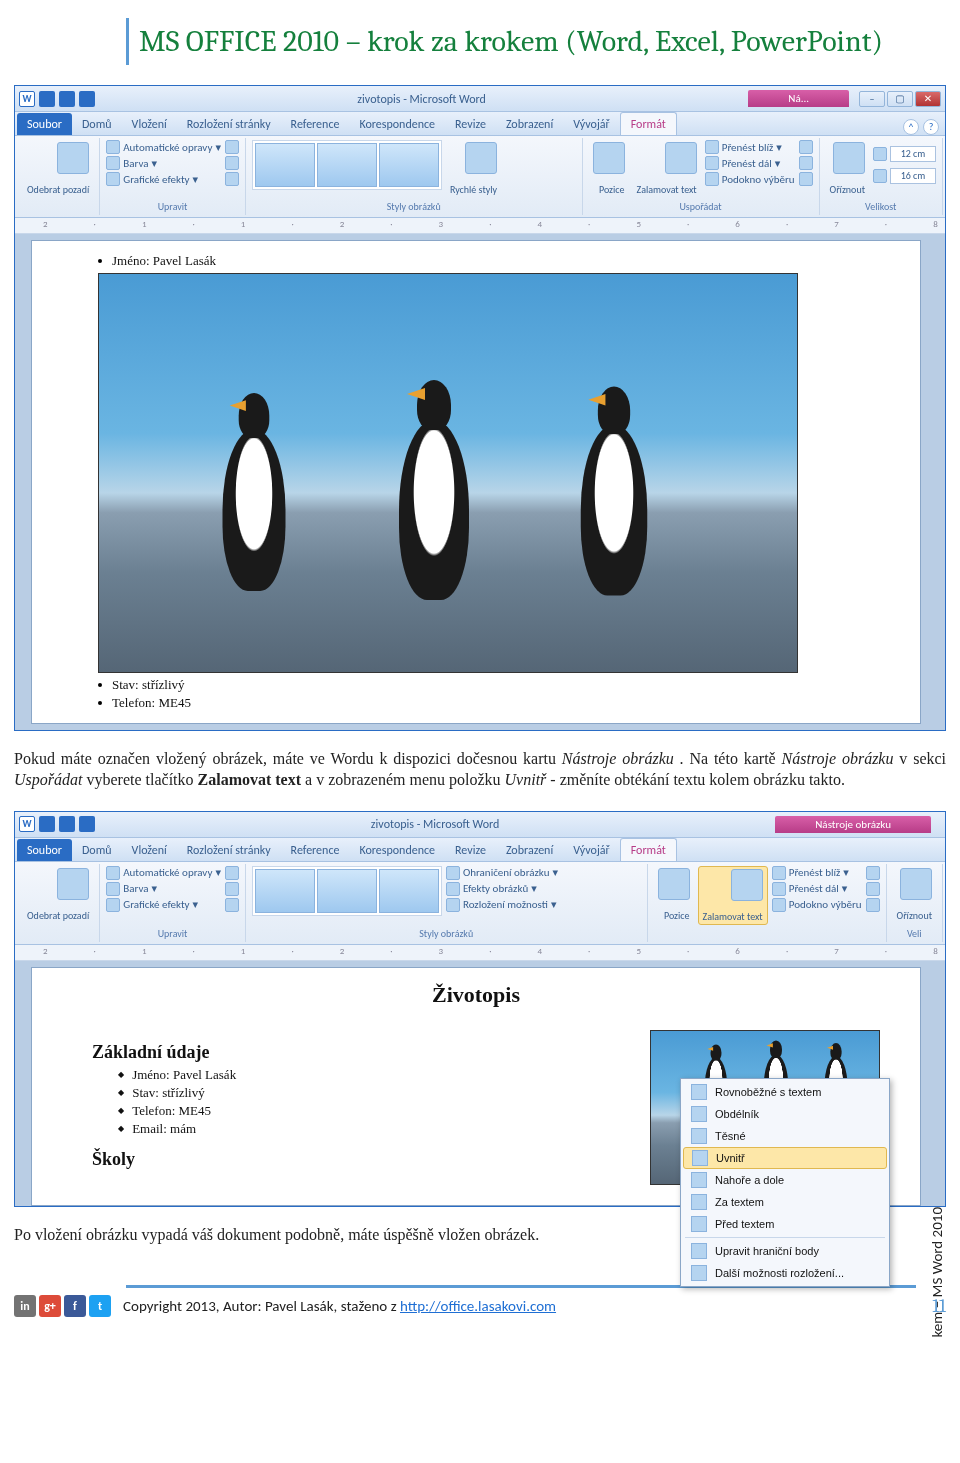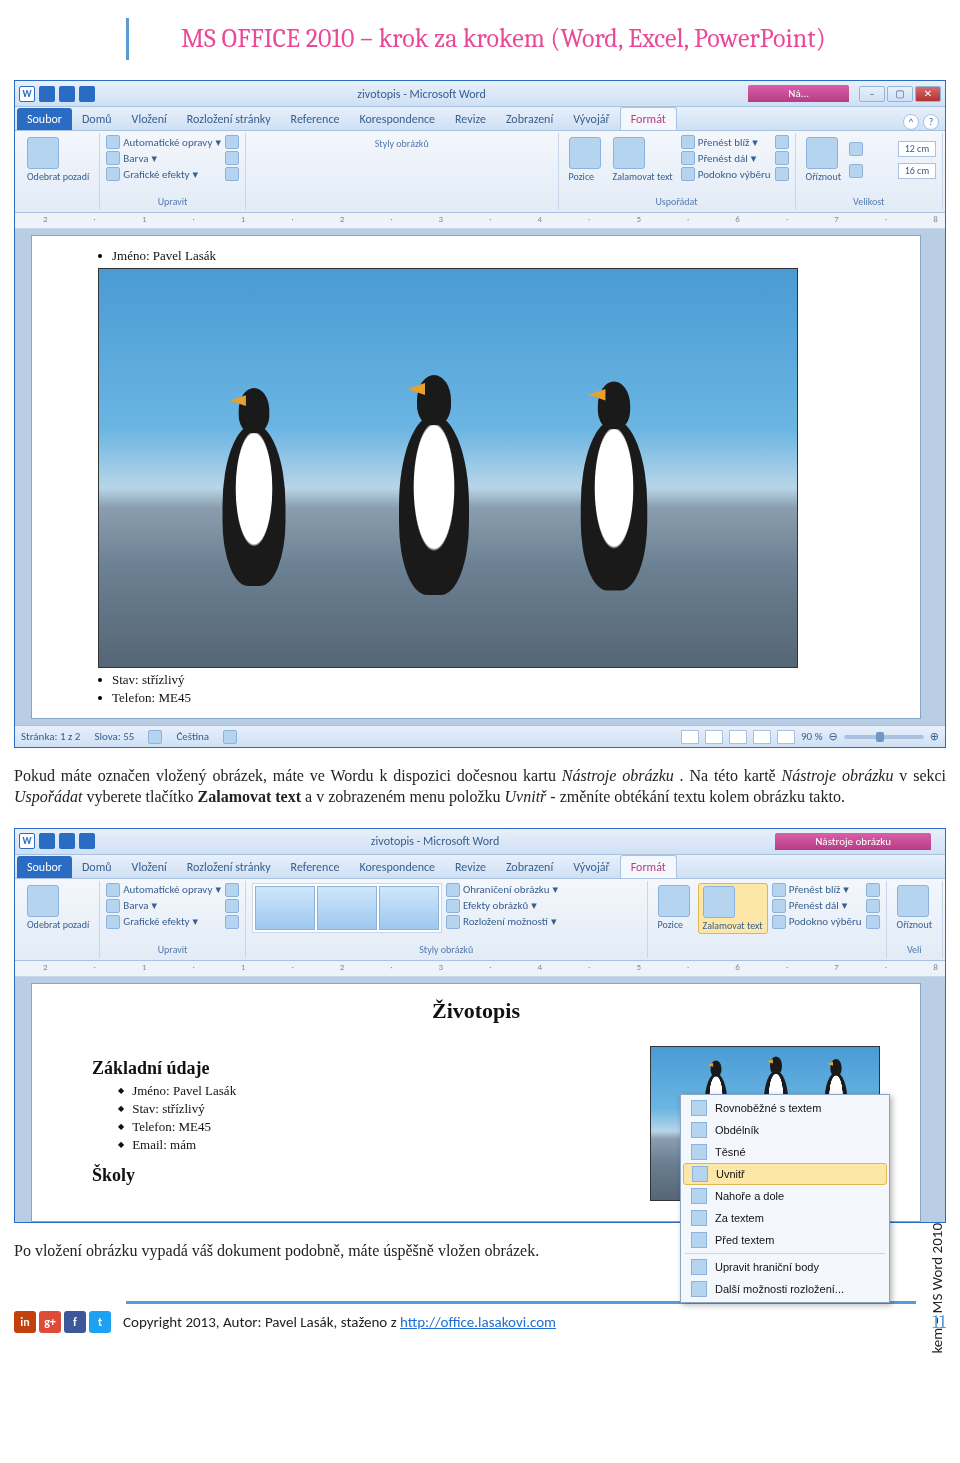--- a/index.html
+++ b/index.html
@@ -1,18 +1,18 @@
 <!DOCTYPE html>
 <html><head>
 <meta charset="utf-8">
 <style>
   * { box-sizing: border-box; margin: 0; padding: 0; }
   body { font-family: Calibri, Arial, sans-serif; background: #fff; width: 960px; margin: 0 auto; color: #222; }
   .page-header { border-left: 3px solid #5b9bd5; padding: 6px 0 6px 10px; margin: 18px 14px 8px 126px; }
-  .page-header-title { color: #ec4899; font-family: Cambria, Georgia, serif; font-size: 26px; margin-left: 42px; }
+  .page-header-title { color: #15803d; font-family: Cambria, Georgia, serif; font-size: 30px; }
   
   .word-window { border: 1px solid #2a6cc4; background: #dde7f3; margin: 20px 14px 0 14px; font-size: 11px; }
   .title-bar { background: linear-gradient(#e8f0fb,#cfe0f4); height: 26px; display: flex; align-items: center; padding: 0 4px; border-bottom: 1px solid #a8c2e2; }
   .qat { display: flex; gap: 4px; align-items: center; }
   .qat-icon { width: 16px; height: 16px; background: #2a6cc4; border-radius: 2px; display: inline-block; }
   .qat-icon.w { background: #fff; border: 1px solid #2a6cc4; color: #2a6cc4; font-weight: bold; font-size: 10px; text-align: center; line-height: 14px; }
   .win-title { flex: 1; text-align: center; color: #3a608f; font-size: 12px; }
   .win-controls { display: flex; gap: 2px; }
   .win-btn { width: 26px; height: 16px; background: linear-gradient(#e8f0fb,#cfe0f4); border: 1px solid #94b5da; border-radius: 2px; text-align: center; font-size: 10px; line-height: 14px; color: #3a608f; }
   .win-btn.close { background: linear-gradient(#d96a6a,#b13333); color: #fff; }
@@ -21,29 +21,29 @@
   .tabs { background: linear-gradient(#e8f0fb,#cfe0f4); display: flex; align-items: flex-end; height: 24px; padding: 0 2px; border-bottom: 1px solid #a8c2e2; }
   .tab { padding: 4px 10px; color: #3a608f; font-size: 12px; cursor: default; }
   .tab.file { background: #2a6cc4; color: #fff; border-radius: 3px 3px 0 0; }
   .tab.active { background: #f4f7fc; border: 1px solid #a8c2e2; border-bottom: none; border-radius: 3px 3px 0 0; color: #b73c87; }
   .tab-help { margin-left: auto; display: flex; gap: 4px; padding-right: 4px; }
   .help-icon { width: 16px; height: 16px; border: 1px solid #a8c2e2; border-radius: 50%; text-align: center; font-size: 10px; line-height: 14px; color: #2a6cc4; background: #fff; }
   .ribbon { background: linear-gradient(#f4f7fc,#e2ebf6); display: flex; align-items: stretch; min-height: 82px; border-bottom: 1px solid #a8c2e2; font-size: 11px; color: #3a608f; padding: 2px; }
   .rgroup { border-right: 1px solid #c8d7ea; padding: 2px 6px; display: flex; flex-direction: column; justify-content: space-between; }
   .rgroup-body { display: flex; gap: 4px; align-items: flex-start; }
   .rgroup-label { text-align: center; font-size: 10px; color: #557aae; margin-top: 2px; }
-  .bigbtn { display: flex; flex-direction: column; align-items: flex-start; gap: 2px; padding: 2px 4px; }
+  .bigbtn { display: flex; flex-direction: column; align-items: flex-end; gap: 10px; padding: 2px 4px; }
   .bigbtn .ico { width: 32px; height: 32px; background: #b5d4f0; border: 1px solid #8bb3de; border-radius: 3px; }
   .bigbtn .lbl { font-size: 10px; text-align: center; line-height: 11px; }
   .stack { display: flex; flex-direction: column; gap: 2px; }
   .smrow { display: flex; align-items: center; gap: 3px; white-space: nowrap; }
   .smico { width: 14px; height: 14px; background: #b5d4f0; border: 1px solid #8bb3de; border-radius: 2px; display: inline-block; }
   .gallery { display: flex; gap: 2px; border: 1px solid #c8d7ea; padding: 2px; background: #fff; }
   .gal-item { width: 60px; height: 44px; background: linear-gradient(#cfe6fa,#9ec8ef); border: 1px solid #8bb3de; }
-  .sizebox { width: 38px; height: 16px; border: 1px solid #aac2e0; background: #fff; display: inline-block; text-align: center; font-size: 10px; line-height: 14px; margin-left: 32px; }
+  .sizebox { width: 46px; height: 16px; border: 1px solid #aac2e0; background: #fff; display: inline-block; text-align: center; font-size: 10px; line-height: 14px; }
   
   .ruler { height: 16px; background: #eef3fa; border-bottom: 1px solid #c8d7ea; font-size: 9px; color: #889; padding-left: 28px; letter-spacing: 22px; white-space: nowrap; overflow: hidden; }
   .doc-area { background: #b9cde4; padding: 6px 0 6px 16px; display: flex; flex-direction: column; }
   .doc-area.tight { padding-bottom: 0; }
   .left-gutter { width: 24px; background: #b9cde4; }
   .vruler { width: 16px; background: #eef3fa; border-right: 1px solid #c8d7ea; }
   .page { background: #fff; border: 1px solid #8aa6c7; flex: 1; margin-right: 24px; padding: 10px 26px; font-family: 'Times New Roman', serif; font-size: 13px; color: #111; position: relative; }
   .scrollbar-v { width: 16px; background: #dce6f2; border-left: 1px solid #c8d7ea; }
   .bullet-line { display: flex; align-items: center; gap: 10px; margin: 2px 0; }
   .bullet-dot { width: 4px; height: 4px; background: #000; border-radius: 50%; display: inline-block; margin-left: 40px; }
@@ -86,21 +86,21 @@
   .wrap-ico { width: 16px; height: 16px; background: #b5d4f0; border: 1px solid #8bb3de; display: inline-block; }
   .wrap-sep { height: 1px; background: #c8d7ea; margin: 2px 4px; }
   .selected-btn { background: #fde7a8 !important; border: 1px solid #e0b850 !important; border-radius: 3px; }
   
   .side-caption { position: absolute; right: 14px; bottom: 110px; transform: rotate(-90deg); transform-origin: right bottom; font-family: Calibri, sans-serif; font-size: 15px; color: #222; white-space: nowrap; }
   
   .footer { margin: 50px 14px 20px 14px; display: flex; align-items: center; gap: 12px; position: relative; }
   .footer-line { position: absolute; top: -10px; left: 112px; right: 30px; height: 3px; background: #5b9bd5; }
   .social { display: flex; gap: 3px; }
   .soc { width: 22px; height: 22px; border-radius: 3px; color: #fff; font-size: 12px; font-weight: bold; text-align: center; line-height: 22px; }
-  .soc.in { background: #c2410c; }
+  .soc.in { background: #737373; }
   .soc.gp { background: #dd4b39; }
   .soc.fb { background: #3b5998; }
   .soc.tw { background: #1da1f2; }
   .copy { font-family: Calibri, sans-serif; font-size: 15px; }
   .copy a { color: #1f6fd4; text-decoration: underline; }
   .pagenum { margin-left: auto; color: #5b9bd5; font-family: Cambria, serif; font-size: 19px; }
   .wrapper { position: relative; }
 </style>
 </head>
 <body>
@@ -163,20 +163,31 @@
         </div>
         <div class="stack">
           <span class="smico"></span>
           <span class="smico"></span>
           <span class="smico"></span>
         </div>
       </div>
       <div class="rgroup-label">Upravit</div>
     </div>
     <div class="rgroup" style="flex:1">
+      <div class="rgroup-body">
+        <div class="gallery">
+          <span class="gal-item"></span>
+          <span class="gal-item"></span>
+          <span class="gal-item"></span>
+        </div>
+        <div class="bigbtn">
+          <span class="ico"></span>
+          <span class="lbl">Rychlé styly</span>
+        </div>
+      </div>
       <div class="rgroup-label">Styly obrázků</div>
     </div>
     <div class="rgroup">
       <div class="rgroup-body">
         <div class="bigbtn">
           <span class="ico"></span>
           <span class="lbl">Pozice</span>
         </div>
         <div class="bigbtn">
           <span class="ico"></span>
@@ -256,38 +267,20 @@
             <span class="bullet-dot"></span>
             <span>Stav: střízlivý</span>
           </div>
       <div class="bullet-line">
             <span class="bullet-dot"></span>
             <span>Telefon: ME45</span>
           </div>
     </div>
     <div class="scrollbar-v"></div>
   </div>
-  <div class="status-bar">
-    <span>Stránka: 1 z 2</span>
-    <span>Slova: 55</span>
-    <span class="smico"></span>
-    <span>Čeština</span>
-    <span class="smico"></span>
-    <div class="right">
-      <span class="view-btn"></span>
-      <span class="view-btn"></span>
-      <span class="view-btn"></span>
-      <span class="view-btn"></span>
-      <span class="view-btn"></span>
-      <span>90 %</span>
-      <span>⊖</span>
-      <span class="zoom-slider"></span>
-      <span>⊕</span>
-    </div>
-  </div>
 </div>
 
 <p class="para">
   <span>Pokud máte označen vložený obrázek, máte ve Wordu k dispozici dočesnou kartu </span>
   <span class="italic">Nástroje obrázku</span>
   <span>. Na této kartě </span>
   <span class="italic">Nástroje obrázku</span>
   <span> v sekci </span>
   <span class="italic">Uspořádat</span>
   <span> vyberete tlačítko </span>

